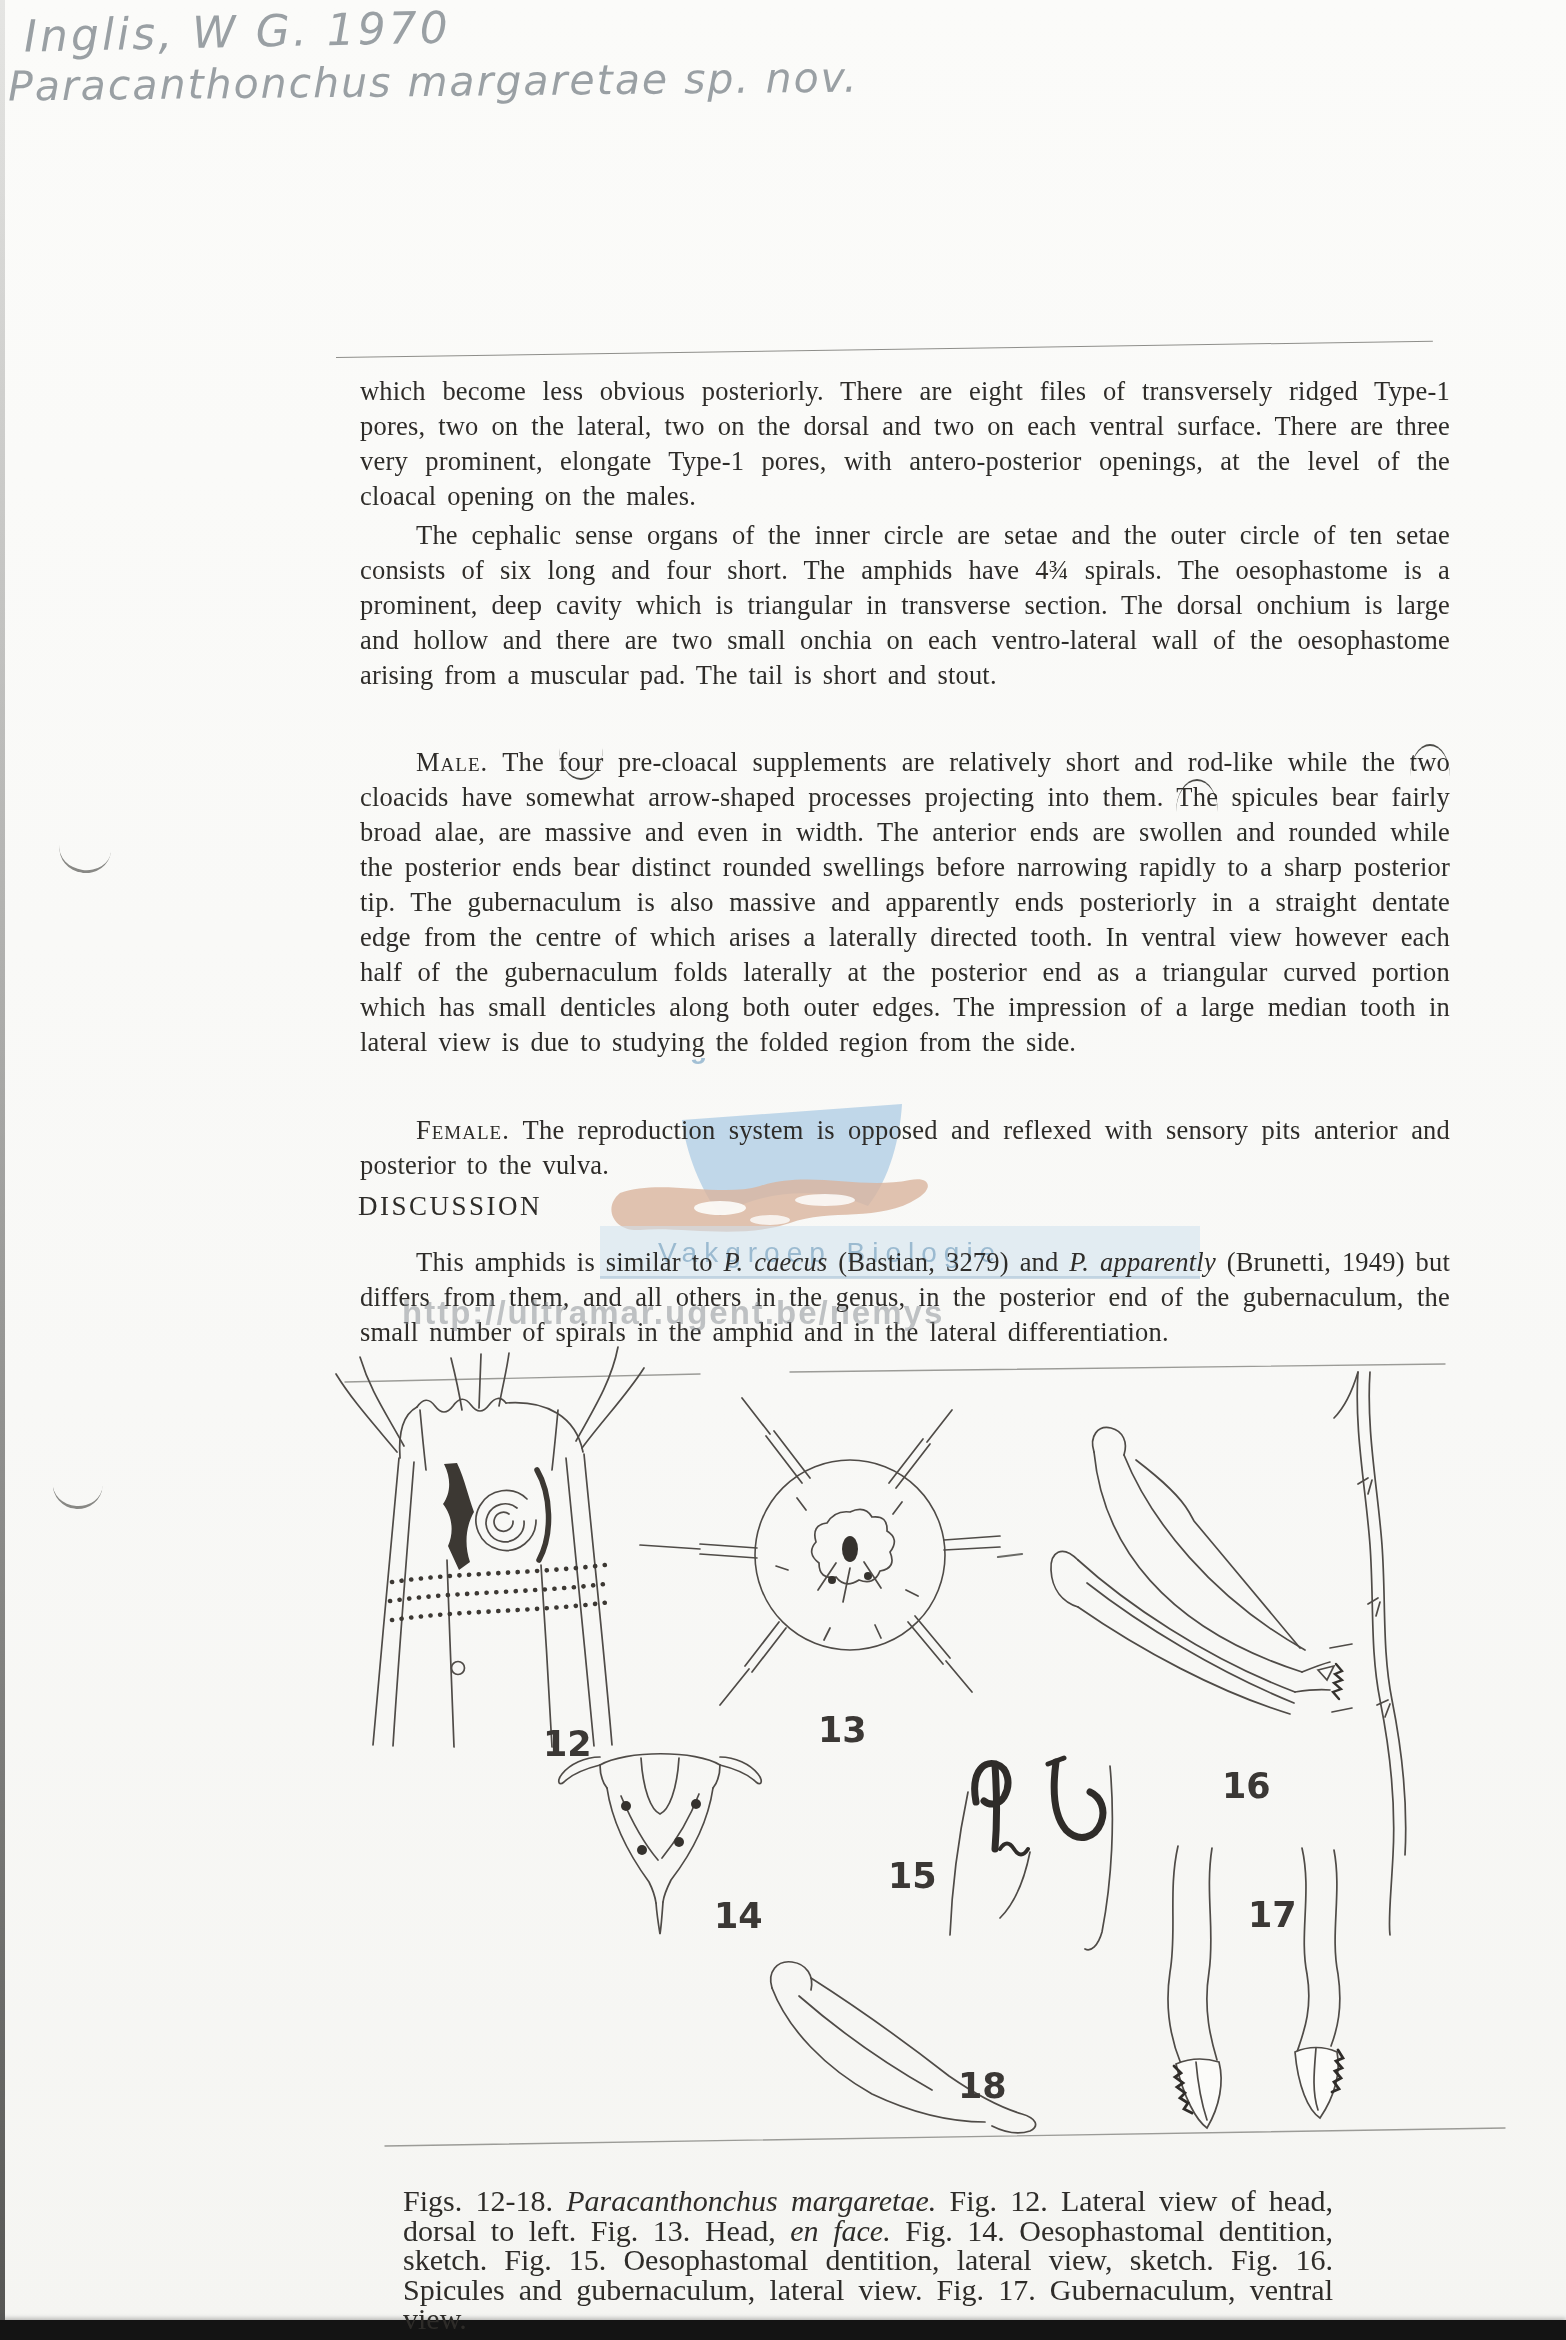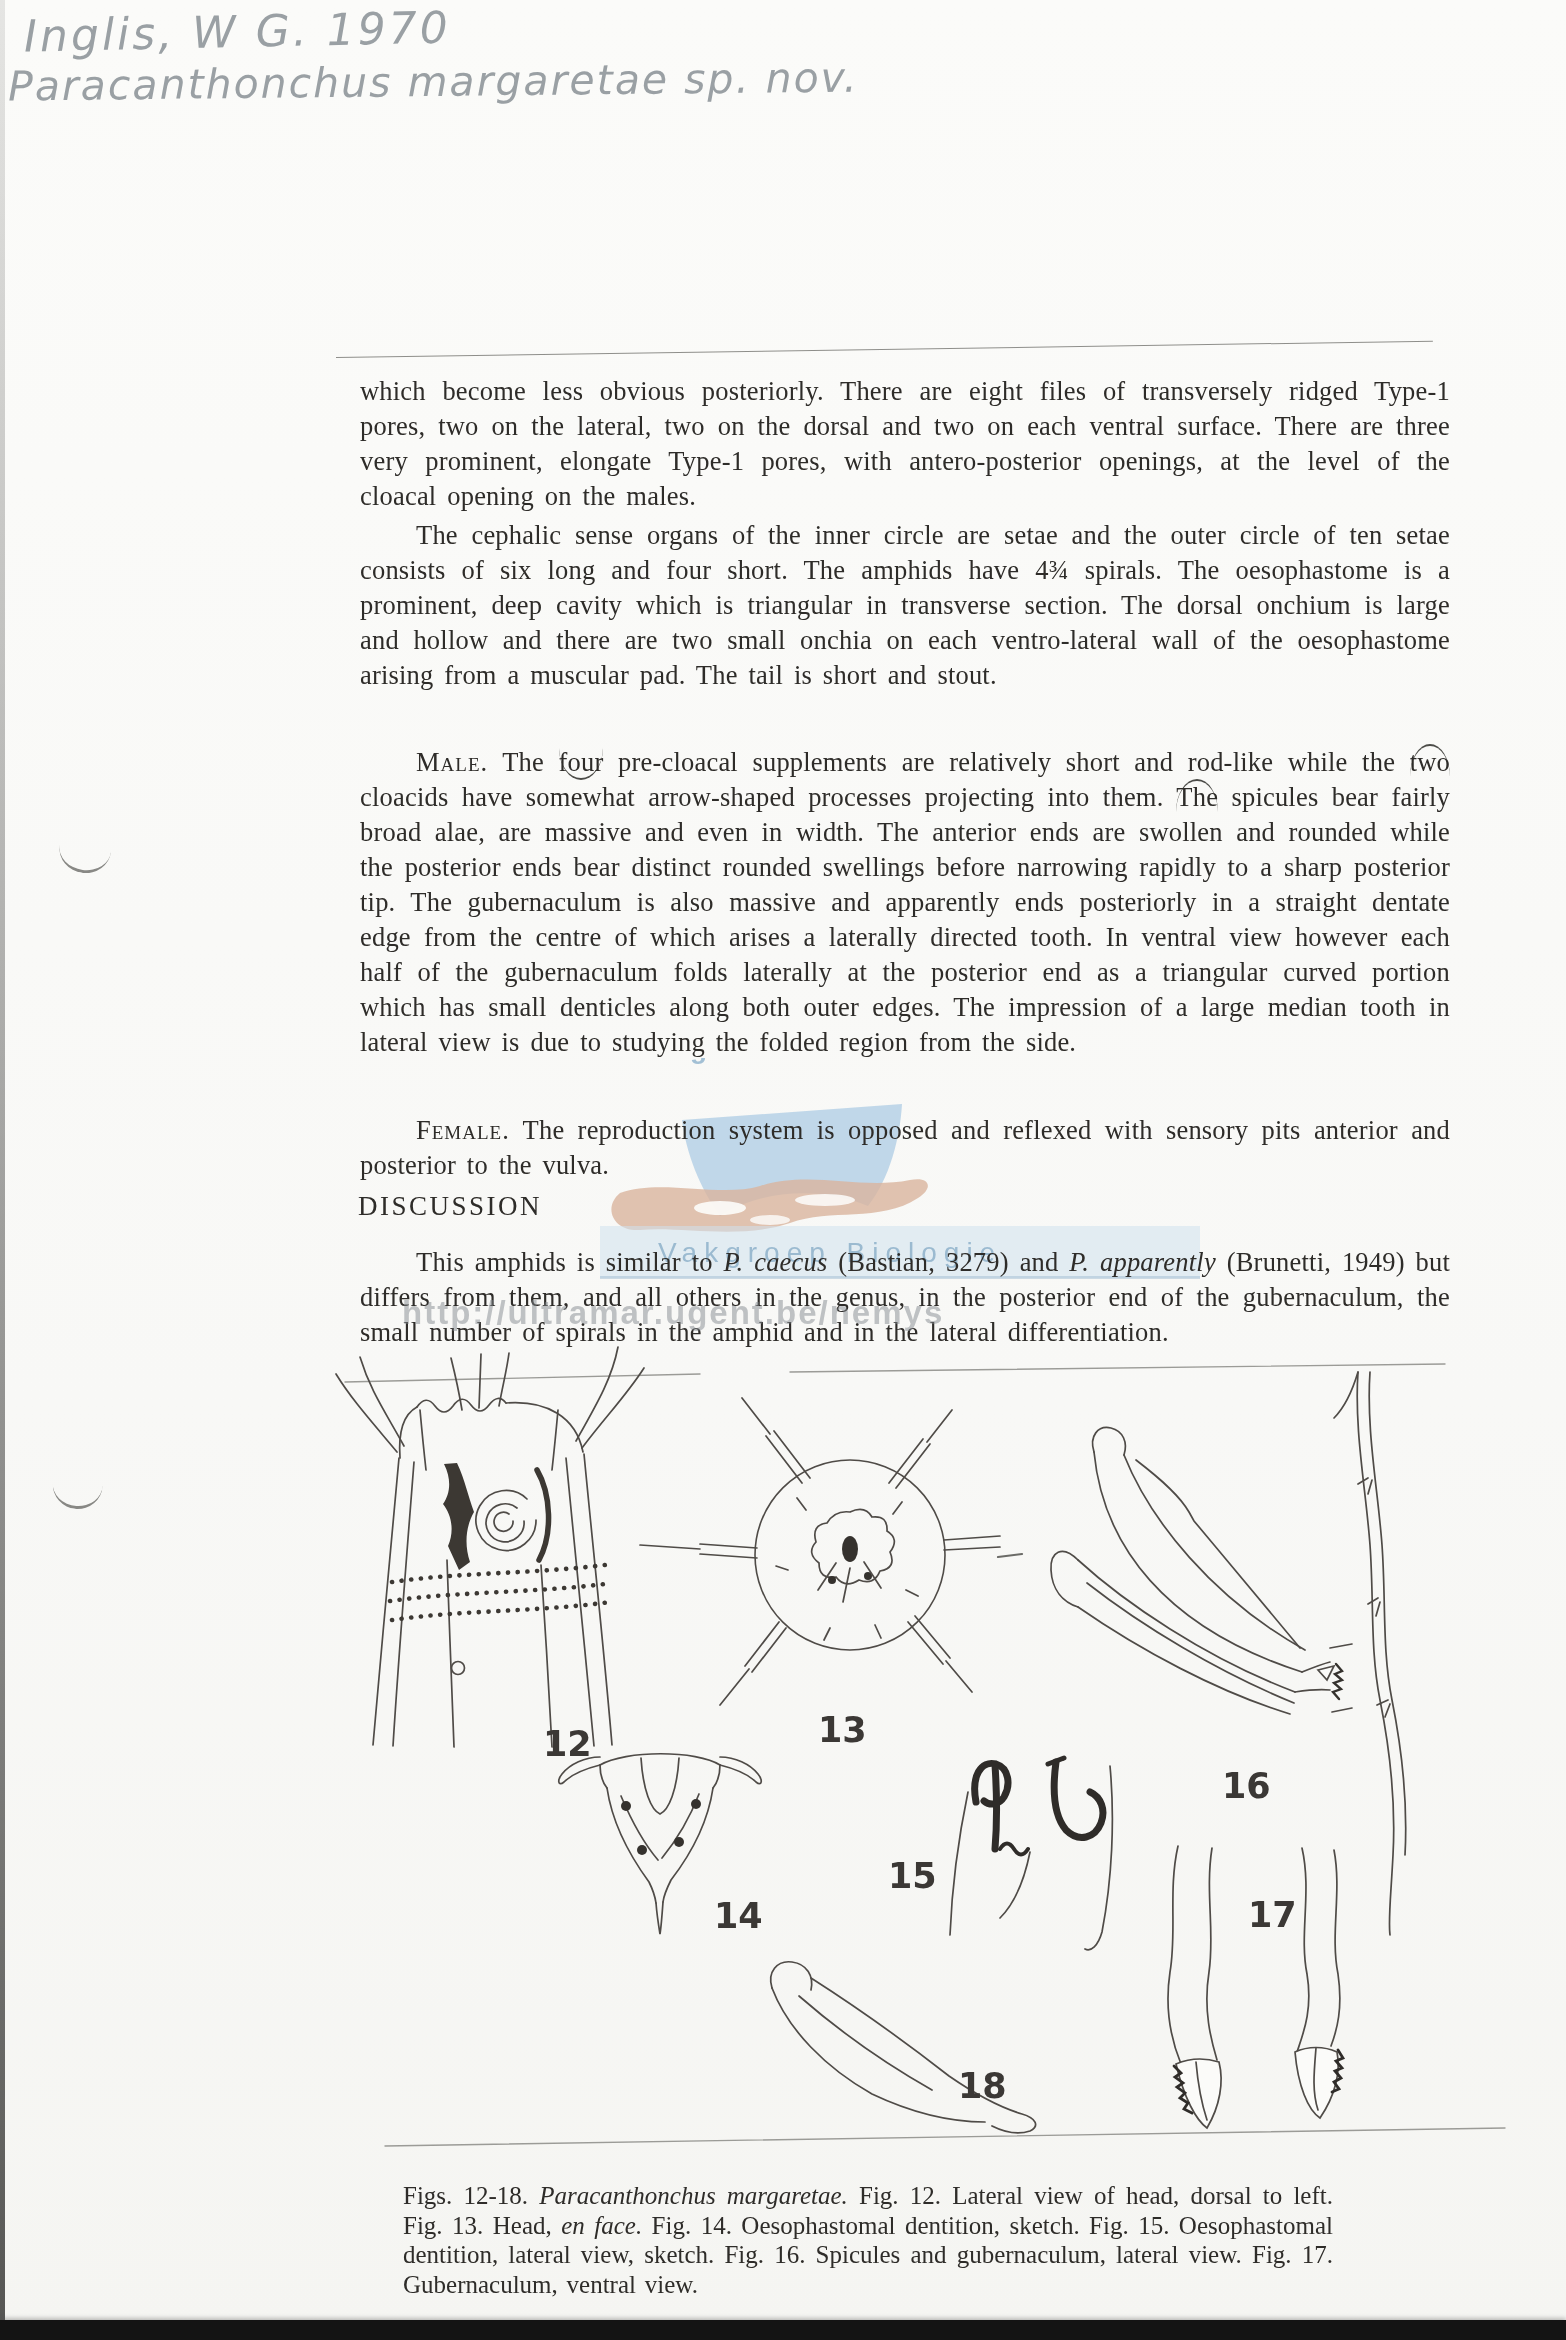--- a/index.html
+++ b/index.html
@@ -30,21 +30,21 @@
   .mark-over{border-top:2.5px solid #4c4c48;border-radius:50% 50% 0 0/100% 100% 0 0;padding-top:1px}
   .heading{position:absolute;left:0;width:1090px;margin:10px;text-align:left;font-size:27px;letter-spacing:2.5px}
   
   .wm{left:600px;top:1058px;width:620px;height:250px;z-index:0}
   .wm-url{left:402px;top:1294px;z-index:3;font-family:"Liberation Sans",sans-serif;font-weight:bold;
           font-size:33px;letter-spacing:2px;color:#80868c;opacity:.48;white-space:nowrap}
   
   .figsvg{left:0;top:0;width:1566px;height:2340px;z-index:1;pointer-events:none}
   .figsvg text{font-family:"DejaVu Sans",sans-serif;font-weight:bold;font-size:35px;fill:#3b3835}
   
-  .caption{left:403px;top:2156px;width:930px;z-index:2;font-size:25px;line-height:29.5px;
+  .caption{left:403px;top:2156px;width:930px;z-index:2;font-size:30px;line-height:29.5px;
            text-align:justify;word-spacing:2.5px}
 </style>
 </head>
 <body>
 
 <div class="abs edge-left"></div>
 <div class="abs bottom-bar"></div>
 
 <div class="abs hand hand1">Inglis, W G.  1970</div>
 <div class="abs hand hand2">Paracanthonchus margaretae sp. nov.</div>

